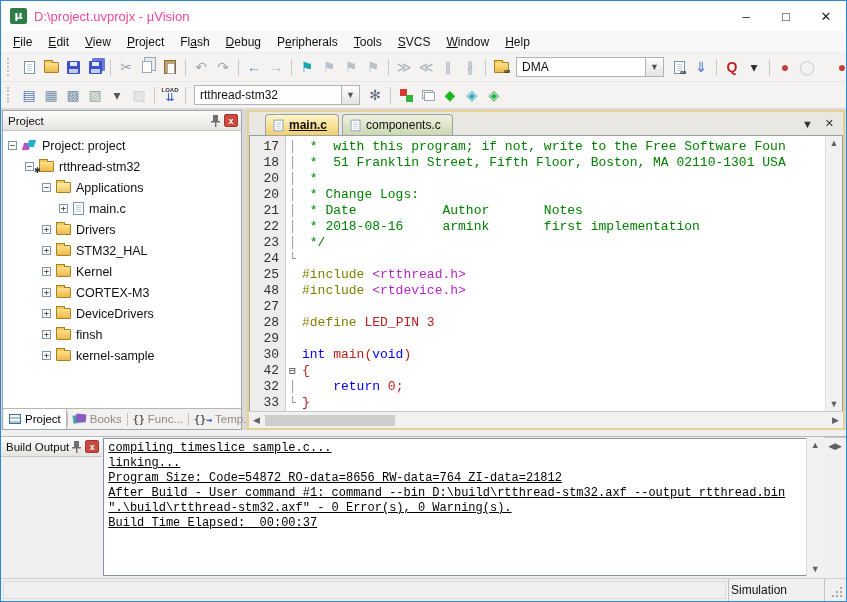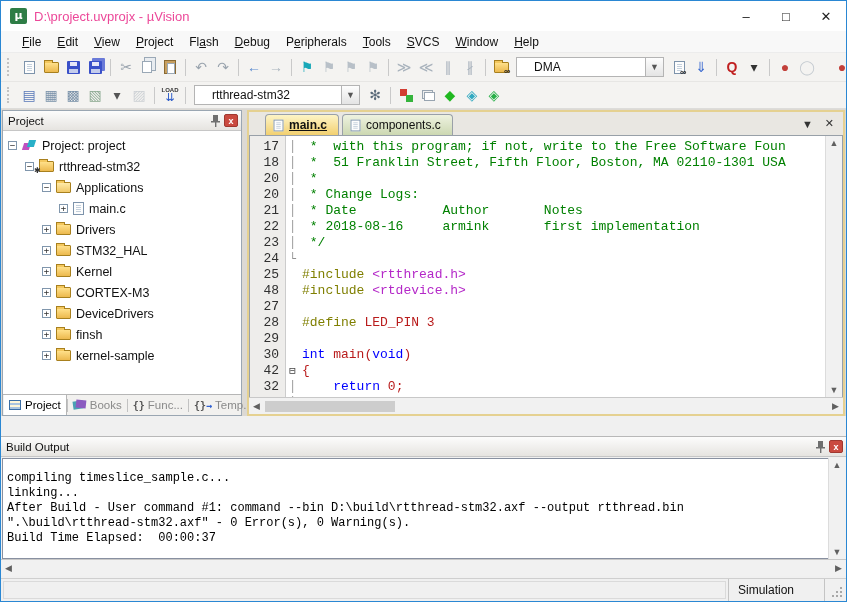--- a/index.html
+++ b/index.html
@@ -8,36 +8,36 @@
 
   
   #titlebar{height:30px;background:#ffffff;display:flex;align-items:center;flex:none;}
   #app-icon{width:17px;height:16px;background:#2e7d46;border-radius:2px;margin:0 7px 0 9px;color:#fff;
     font:bold 11px/16px "DejaVu Sans",sans-serif;text-align:center;flex:none;}
   #title-text{font-size:13px;color:#ec4899;}
   #win-btns{margin-left:auto;display:flex;height:100%;}
   .wbtn{width:40px;display:flex;align-items:center;justify-content:center;font-size:13px;color:#222;}
 
   
-  #menubar{height:22px;background:#f8f8f8;display:flex;align-items:center;padding-left:13px;flex:none;border-bottom:1px solid #ececec;}
+  #menubar{height:22px;background:#f8f8f8;display:flex;align-items:center;padding-left:4px;flex:none;border-bottom:1px solid #ececec;}
   .menu-item{padding:2px 8px;font-size:12px;color:#111;}
   .menu-item .u{text-decoration:underline;}
 
   
   .toolbar{display:flex;align-items:center;background:#f4f3f1;flex:none;padding-left:4px;position:relative;overflow:hidden;}
   #tb1{height:29px;border-bottom:1px solid #e7e6e4;}
   #tb2{height:27px;border-bottom:1px solid #dddcda;}
   .grip{width:5px;height:65%;border-left:2px dotted #c2c2c2;margin:0 6px 0 2px;flex:none;}
   .tbtn{min-width:22px;height:22px;display:flex;align-items:center;justify-content:center;font-size:14px;flex:none;position:relative;}
   .sep{width:1px;height:17px;background:#c9c9c9;margin:0 4px;flex:none;}
   .gbold{font-weight:bold;}
   .clipped{position:absolute;right:-7px;top:50%;transform:translateY(-50%);}
 
   .combo{display:flex;align-items:center;margin:0 4px;flex:none;}
-  .combo-text{height:20px;background:#fff;border:1px solid #b4b4b4;font-size:12px;padding:2px 17px;color:#111;display:flex;align-items:center;}
+  .combo-text{height:20px;background:#fff;border:1px solid #b4b4b4;font-size:12px;padding:2px 5px;color:#111;display:flex;align-items:center;}
   .combo-btn{width:18px;height:20px;background:linear-gradient(#fdfdfd,#e4e4e4);border:1px solid #b4b4b4;border-left:none;
     font-size:9px;color:#555;display:flex;align-items:center;justify-content:center;}
 
   
   .ifolder{width:15px;height:11px;background:linear-gradient(#ffe08a,#ecb94e);border:1px solid #a8801e;border-radius:1px;position:relative;flex:none;display:inline-block;}
   .ifolder:before{content:"";position:absolute;top:-3px;left:-1px;width:7px;height:2px;background:#f4c85e;border:1px solid #a8801e;border-bottom:none;}
   .ifile{width:11px;height:13px;background:#fdfdfd;border:1px solid #7d93ab;flex:none;display:inline-block;position:relative;}
   .ifile i{position:absolute;top:2px;left:2px;right:2px;height:1px;background:#c4d0dc;box-shadow:0 2px 0 #c4d0dc,0 4px 0 #c4d0dc,0 6px 0 #c4d0dc;}
   .ifloppy{width:13px;height:13px;background:#3a50c8;border-radius:1px;position:relative;flex:none;display:inline-block;}
   .ifloppy:before{content:"";position:absolute;top:1px;left:3px;width:7px;height:4px;background:#e8e8f8;}
@@ -111,29 +111,29 @@
   .c-kw{color:#0000ff;}
   .c-plain{color:#b91c1c;}
 
   .vscroll{width:17px;background:#f1f1f1;border-left:1px solid #dcdcdc;display:flex;flex-direction:column;
     align-items:center;justify-content:space-between;padding:2px 0;flex:none;font-size:9px;color:#606060;}
   .hscroll{height:17px;background:#f1f1f1;border-top:1px solid #c8c8c8;display:flex;align-items:center;flex:none;font-size:9px;color:#606060;padding:0 4px;}
   .hthumb{width:130px;height:11px;background:#cdcdcd;margin-left:5px;}
   .hsp{flex:1;}
 
   
-  #build{height:140px;display:flex;flex-direction:column;background:#f0f0f0;flex:none;margin-top:20px;border-top:1px solid #b8b8b8;}
+  #build{height:140px;display:flex;flex-direction:row;background:#f0f0f0;flex:none;margin-top:6px;border-top:1px solid #b8b8b8;}
   #bo-body{flex:1;display:flex;min-height:0;padding:1px 1px 0 1px;}
   #bo-text{flex:1;background:#fff;border:1px solid #8890a0;border-right:none;font:12px/15px "Liberation Mono",monospace;
-    padding:12px 4px;white-space:pre;overflow:hidden;color:#000;}
+    padding:2px 4px;white-space:pre;overflow:hidden;color:#000;text-decoration:underline;}
 
   
   #statusbar{height:23px;background:#f0f0f0;border-top:1px solid #cfcfcf;display:flex;align-items:stretch;font-size:12px;flex:none;margin-top:2px;}
   #st-left{flex:1;border:1px solid #dadada;margin:2px;}
-  #st-sim{width:96px;border-left:1px solid #c4c4c4;display:flex;align-items:center;padding-left:9px;color:#111;}
+  #st-sim{width:96px;border-left:1px solid #c4c4c4;display:flex;align-items:center;padding-left:2px;color:#111;}
   #st-grip{width:22px;border-left:1px solid #c4c4c4;position:relative;}
   #st-grip:before{content:"";position:absolute;right:4px;bottom:4px;width:2px;height:2px;background:#a8a8a8;
     box-shadow:-4px 0 #a8a8a8,0 -4px #a8a8a8,-8px 0 #a8a8a8,-4px -4px #a8a8a8,0 -8px #a8a8a8;}
 </style>
 </head>
 <body>
 
 <div id="win">
 
   <div id="titlebar">
@@ -501,21 +501,21 @@
       <span class="pinb">
         <svg width="9" height="12" viewBox="0 0 9 12">
             <rect x="2" y="0" width="5" height="6" fill="#6f6f6f"></rect>
             <rect x="0" y="6" width="9" height="1.5" fill="#6f6f6f"></rect>
             <rect x="4" y="7" width="1.4" height="5" fill="#6f6f6f"></rect>
           </svg>
       </span>
       <span class="closeb">x</span>
     </div>
     <div id="bo-body">
-      <div id="bo-text"><div>compiling timeslice_sample.c...</div><div>linking...</div><div>After Build - User command #1: command --bin D:\build\rtthread-stm32.axf --output rtthread.bin</div><div>".\build\rtthread-stm32.axf" - 0 Error(s), 0 Warning(s).</div><div>Build Time Elapsed:  00:00:37</div></div>
+      <div id="bo-text"><div>compiling timeslice_sample.c...</div><div>linking...</div><div>Program Size: Code=54872 RO-data=8656 RW-data=764 ZI-data=21812</div><div>After Build - User command #1: command --bin D:\build\rtthread-stm32.axf --output rtthread.bin</div><div>".\build\rtthread-stm32.axf" - 0 Error(s), 0 Warning(s).</div><div>Build Time Elapsed:  00:00:37</div></div>
       <div class="vscroll">
           <span>▲</span>
           <span>▼</span>
         </div>
     </div>
     <div class="hscroll">
       <span>◀</span>
       <span class="hsp"></span>
       <span>▶</span>
     </div>

